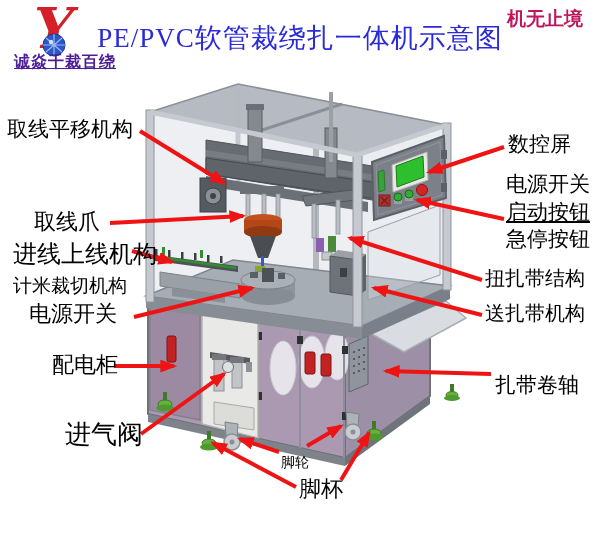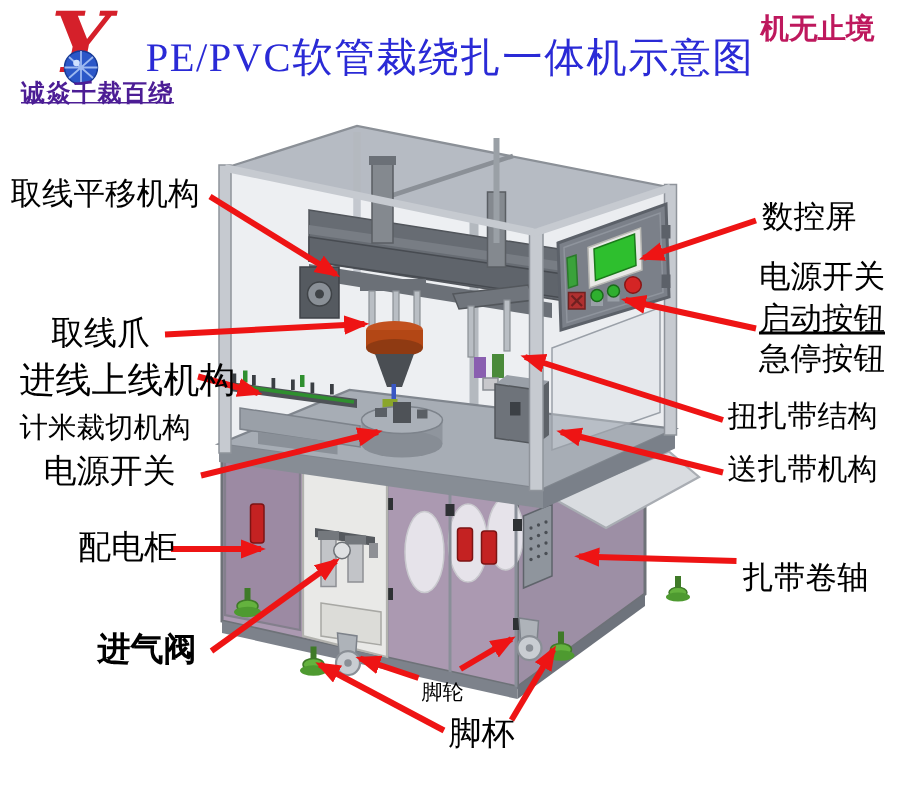--- a/index.html
+++ b/index.html
@@ -276,21 +276,21 @@
 
   <div id="title">PE/PVC软管裁绕扎一体机示意图</div>
   <div id="motto">机无止境</div>
 
   <div class="lbl" style="left:7px;top:118px;font-size:21px;">取线平移机构</div>
   <div class="lbl" style="left:34px;top:210px;font-size:22px;">取线爪</div>
   <div class="lbl" style="left:13px;top:242px;font-size:24px;">进线上线机构</div>
   <div class="lbl" style="left:13px;top:276px;font-size:19px;">计米裁切机构</div>
   <div class="lbl" style="left:29px;top:302px;font-size:22px;">电源开关</div>
   <div class="lbl" style="left:40px;top:353px;font-size:22px;margin-left:12px;">配电柜</div>
-  <div class="lbl" style="left:65px;top:421px;font-size:22px;font-weight:bold;">进气阀</div>
+  <div class="lbl" style="left:65px;top:421px;font-size:26px;">进气阀</div>
 
   <div class="lbl" style="left:508px;top:133px;font-size:21px;">数控屏</div>
   <div class="lbl" style="left:506px;top:173px;font-size:21px;">电源开关</div>
   <div class="lbl" style="left:506px;top:201px;font-size:21px;text-decoration:underline;">启动按钮</div>
   <div class="lbl" style="left:506px;top:228px;font-size:21px;">急停按钮</div>
   <div class="lbl" style="left:485px;top:268px;font-size:20px;">扭扎带结构</div>
   <div class="lbl" style="left:485px;top:303px;font-size:20px;">送扎带机构</div>
   <div class="lbl" style="left:495px;top:362px;font-size:21px;margin-top:12px;">扎带卷轴</div>
 
   <div class="lbl" style="left:281px;top:456px;font-size:14px;">脚轮</div>

